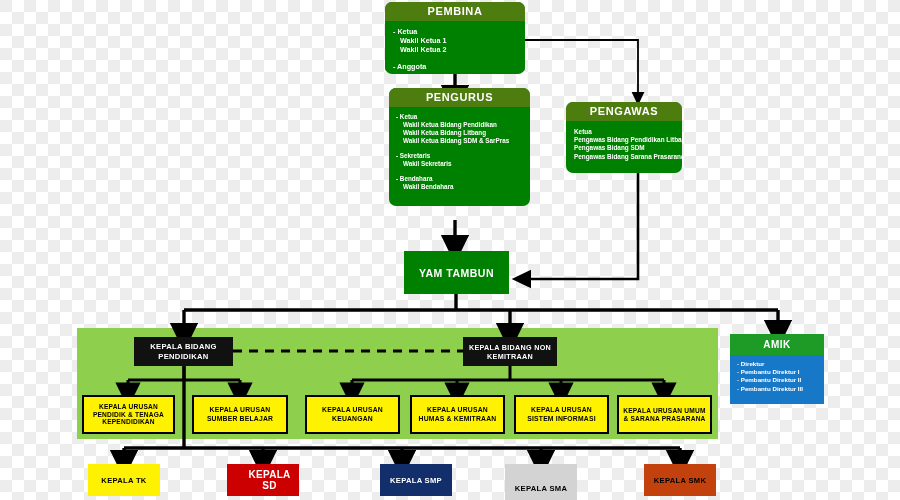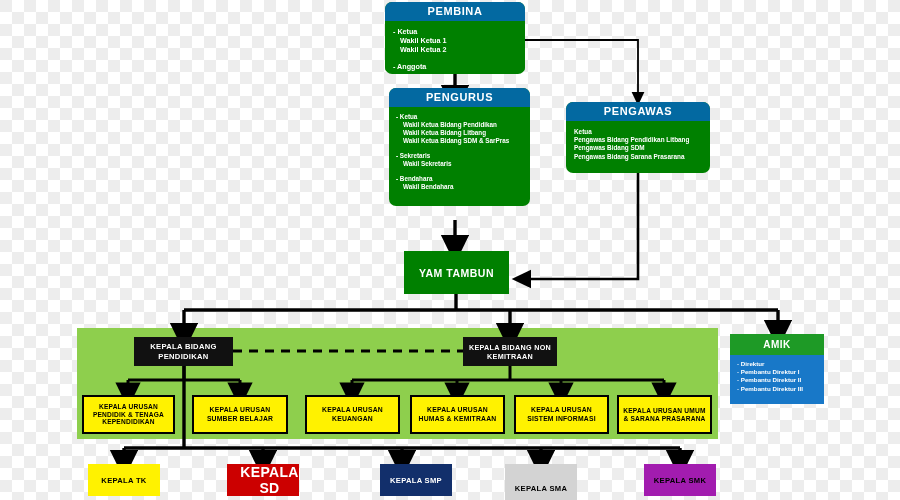--- a/index.html
+++ b/index.html
@@ -12,21 +12,21 @@
     position:relative;
     overflow:hidden;
   }
   #chart{position:absolute;left:0;top:0;width:900px;height:500px;}
 
   .node{position:absolute;box-sizing:border-box;}
 
   
   .card{border-radius:7px;overflow:hidden;background:#008000;}
   .card .hdr{
-    background:#0369a1;color:#ffffff;
+    background:#4d7c0f;color:#ffffff;
     font-weight:bold;text-align:center;
     letter-spacing:.6px;
   }
   .card .bdy{
     background:#008000;color:#ffffff;font-weight:bold;
     line-height:1.28;
   }
   .card .bdy .grp{margin-bottom:7px;}
   .card .bdy .grp:last-child{margin-bottom:15px;}
   .card .bdy .ln{white-space:nowrap;}
@@ -156,21 +156,21 @@
         <div class="ln">- Sekretaris</div>
         <div class="ln ind">Wakil Sekretaris</div>
       </div>
       <div class="grp">
         <div class="ln">- Bendahara</div>
         <div class="ln ind">Wakil Bendahara</div>
       </div>
     </div>
   </div>
 
-  <div class="node card" style="left:566px;top:102px;width:144px;height:71px;">
+  <div class="node card" style="left:566px;top:102px;width:116px;height:71px;">
     <div class="hdr" style="height:19px;line-height:19px;font-size:11px;">PENGAWAS</div>
     <div class="bdy" style="padding:7px 0 0 8px;font-size:6.4px;">
       <div class="grp">
         <div class="ln">Ketua</div>
         <div class="ln">Pengawas Bidang Pendidikan Litbang</div>
         <div class="ln">Pengawas Bidang SDM</div>
         <div class="ln">Pengawas Bidang Sarana Prasarana</div>
       </div>
     </div>
   </div>
@@ -212,26 +212,26 @@
   <div class="node yellow-box" style="left:514px;top:395px;width:95px;height:39px;font-size:6.8px;padding:0 2px;">
     <span>KEPALA URUSAN SISTEM INFORMASI</span>
   </div>
   <div class="node yellow-box" style="left:617px;top:395px;width:95px;height:39px;font-size:6.6px;padding:0 2px;">
     <span>KEPALA URUSAN UMUM &amp; SARANA PRASARANA</span>
   </div>
 
   <div class="node school" style="left: 88px; top: 464px; width: 72px; height: 32px; font-size: 7.6px; background: rgb(255, 242, 0); color: rgb(0, 0, 0);">
     <span>KEPALA TK</span>
   </div>
-  <div class="node school" style="left: 227px; top: 464px; width: 72px; height: 32px; font-size: 14px; background: rgb(204, 0, 0); color: rgb(255, 255, 255); padding-left: 13px;">
+  <div class="node school" style="left: 227px; top: 464px; width: 72px; height: 32px; font-size: 10px; background: rgb(204, 0, 0); color: rgb(255, 255, 255); padding-left: 13px;">
     <span>KEPALA SD</span>
   </div>
   <div class="node school" style="left: 366px; top: 464px; width: 72px; height: 32px; font-size: 7.6px; background: rgb(18, 47, 107); color: rgb(255, 255, 255); margin-left: 14px;">
     <span>KEPALA SMP</span>
   </div>
   <div class="node school" style="left: 505px; top: 464px; width: 72px; height: 48px; font-size: 7.6px; background: rgb(211, 211, 211); color: rgb(0, 0, 0);">
     <span>KEPALA SMA</span>
   </div>
-  <div class="node school" style="left: 644px; top: 464px; width: 72px; height: 32px; font-size: 7.6px; background: #a21caf; color: rgb(0, 0, 0);">
+  <div class="node school" style="left: 644px; top: 464px; width: 72px; height: 32px; font-size: 7.6px; background: #c2410c; color: rgb(0, 0, 0);">
     <span>KEPALA SMK</span>
   </div>
 
 </div>
 
 </body></html>

